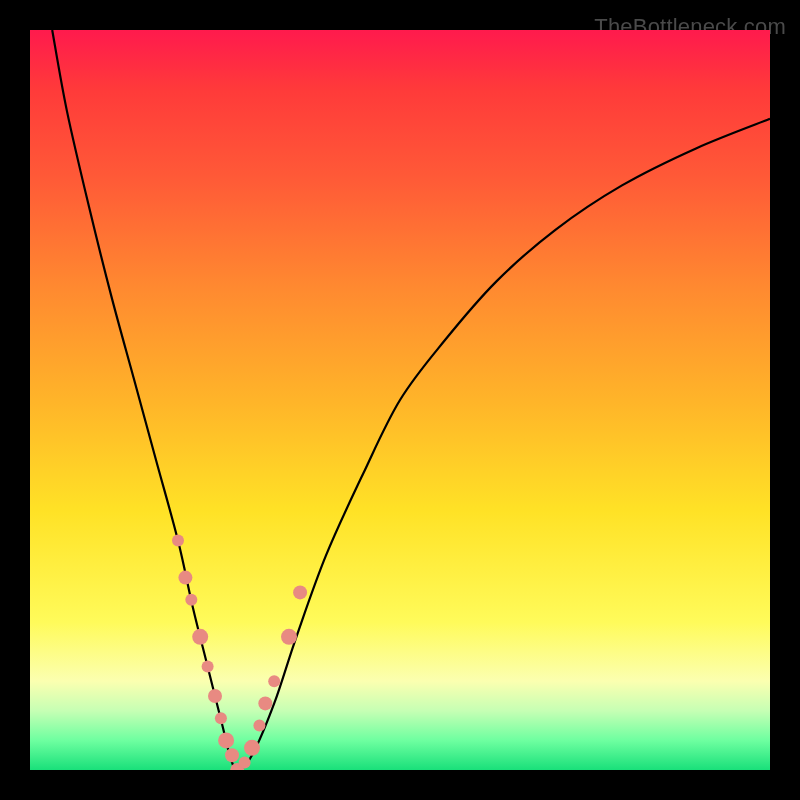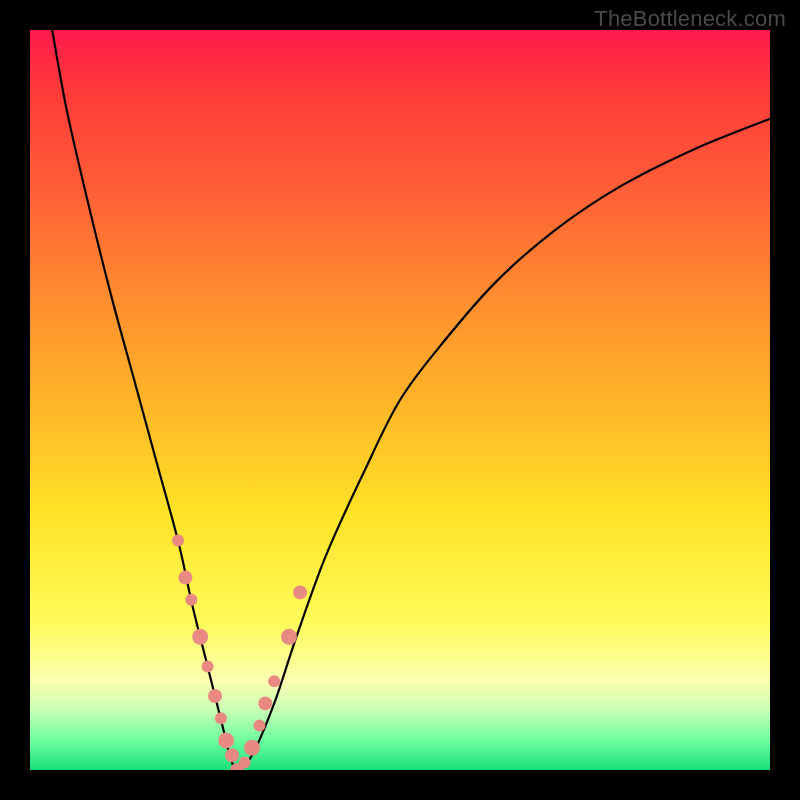--- a/index.html
+++ b/index.html
@@ -40,21 +40,21 @@
   }
   .plot-area svg {
     position: absolute;
     left: 0;
     top: 0;
     width: 740px;
     height: 740px;
   }
   .watermark {
     position: absolute;
-    top: 6px;
+    top: 14px;
     right: 14px;
     color: #4a4a4a;
     font-size: 22px;
     font-weight: 400;
     letter-spacing: 0.2px;
   }
   .curve {
     fill: none;
     stroke: #000;
     stroke-width: 2.2;

